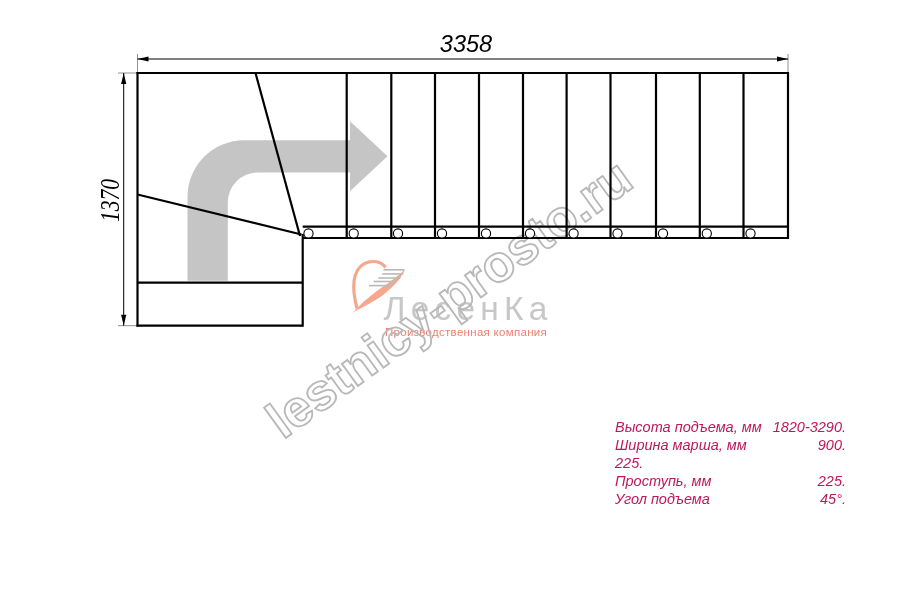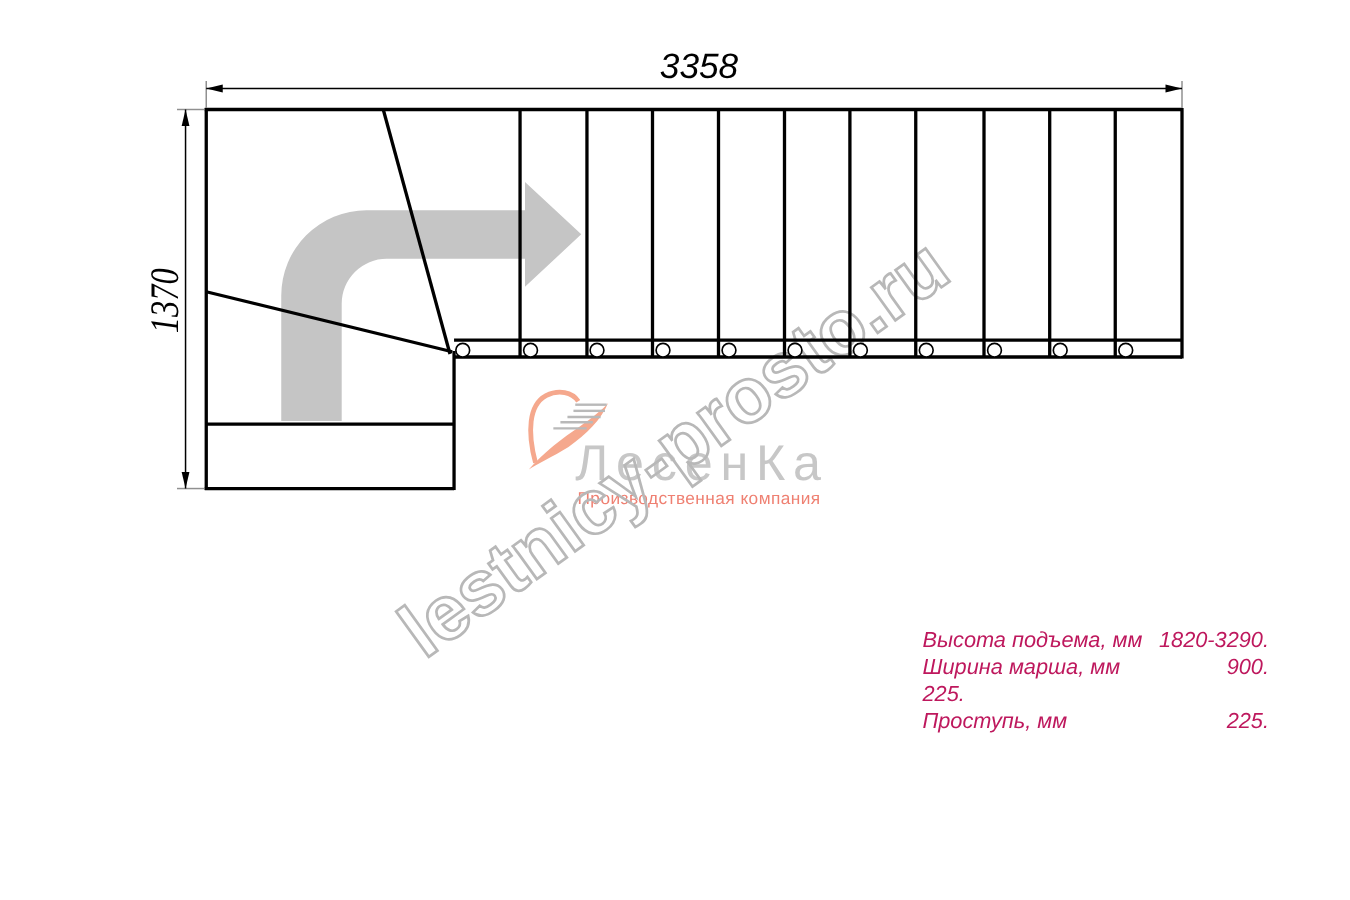--- a/index.html
+++ b/index.html
@@ -110,13 +110,17 @@
       <span>Ширина марша, мм</span>
       <span>900.</span>
     </div>
   <div class="row">
       <span>225.</span>
     </div>
   <div class="row">
       <span>Проступь, мм</span>
       <span>225.</span>
     </div>
+  <div class="row">
+      <span>Угол подъема</span>
+      <span>45°.</span>
+    </div>
 </div>
 
 </body></html>

